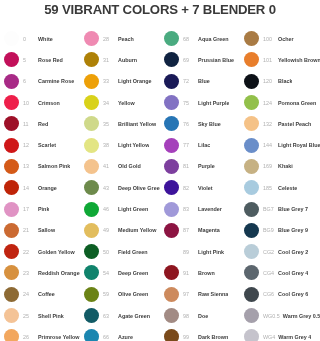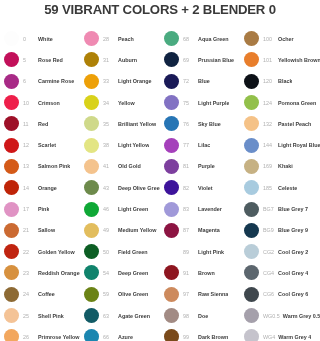--- a/index.html
+++ b/index.html
@@ -81,21 +81,21 @@
     color: #3d3d3d;
     font-weight: bold;
     margin-left: 3px;
     flex: 0 0 auto;
   }
 </style>
 </head>
 <body>
 
 <div id="chart">
-  <div id="title">59 VIBRANT COLORS + 2 BLENDER 0</div>
+  <div id="title">59 VIBRANT COLORS + 7 BLENDER 0</div>
   <div id="grid">
       <div class="column">
         <div class="swatch-row">
           <div class="swatch blank" style="background: rgb(253, 253, 253);"></div>
           <div class="label">
             <span class="code">0</span>
             <span class="name">White</span>
           </div>
         </div>
         <div class="swatch-row">

